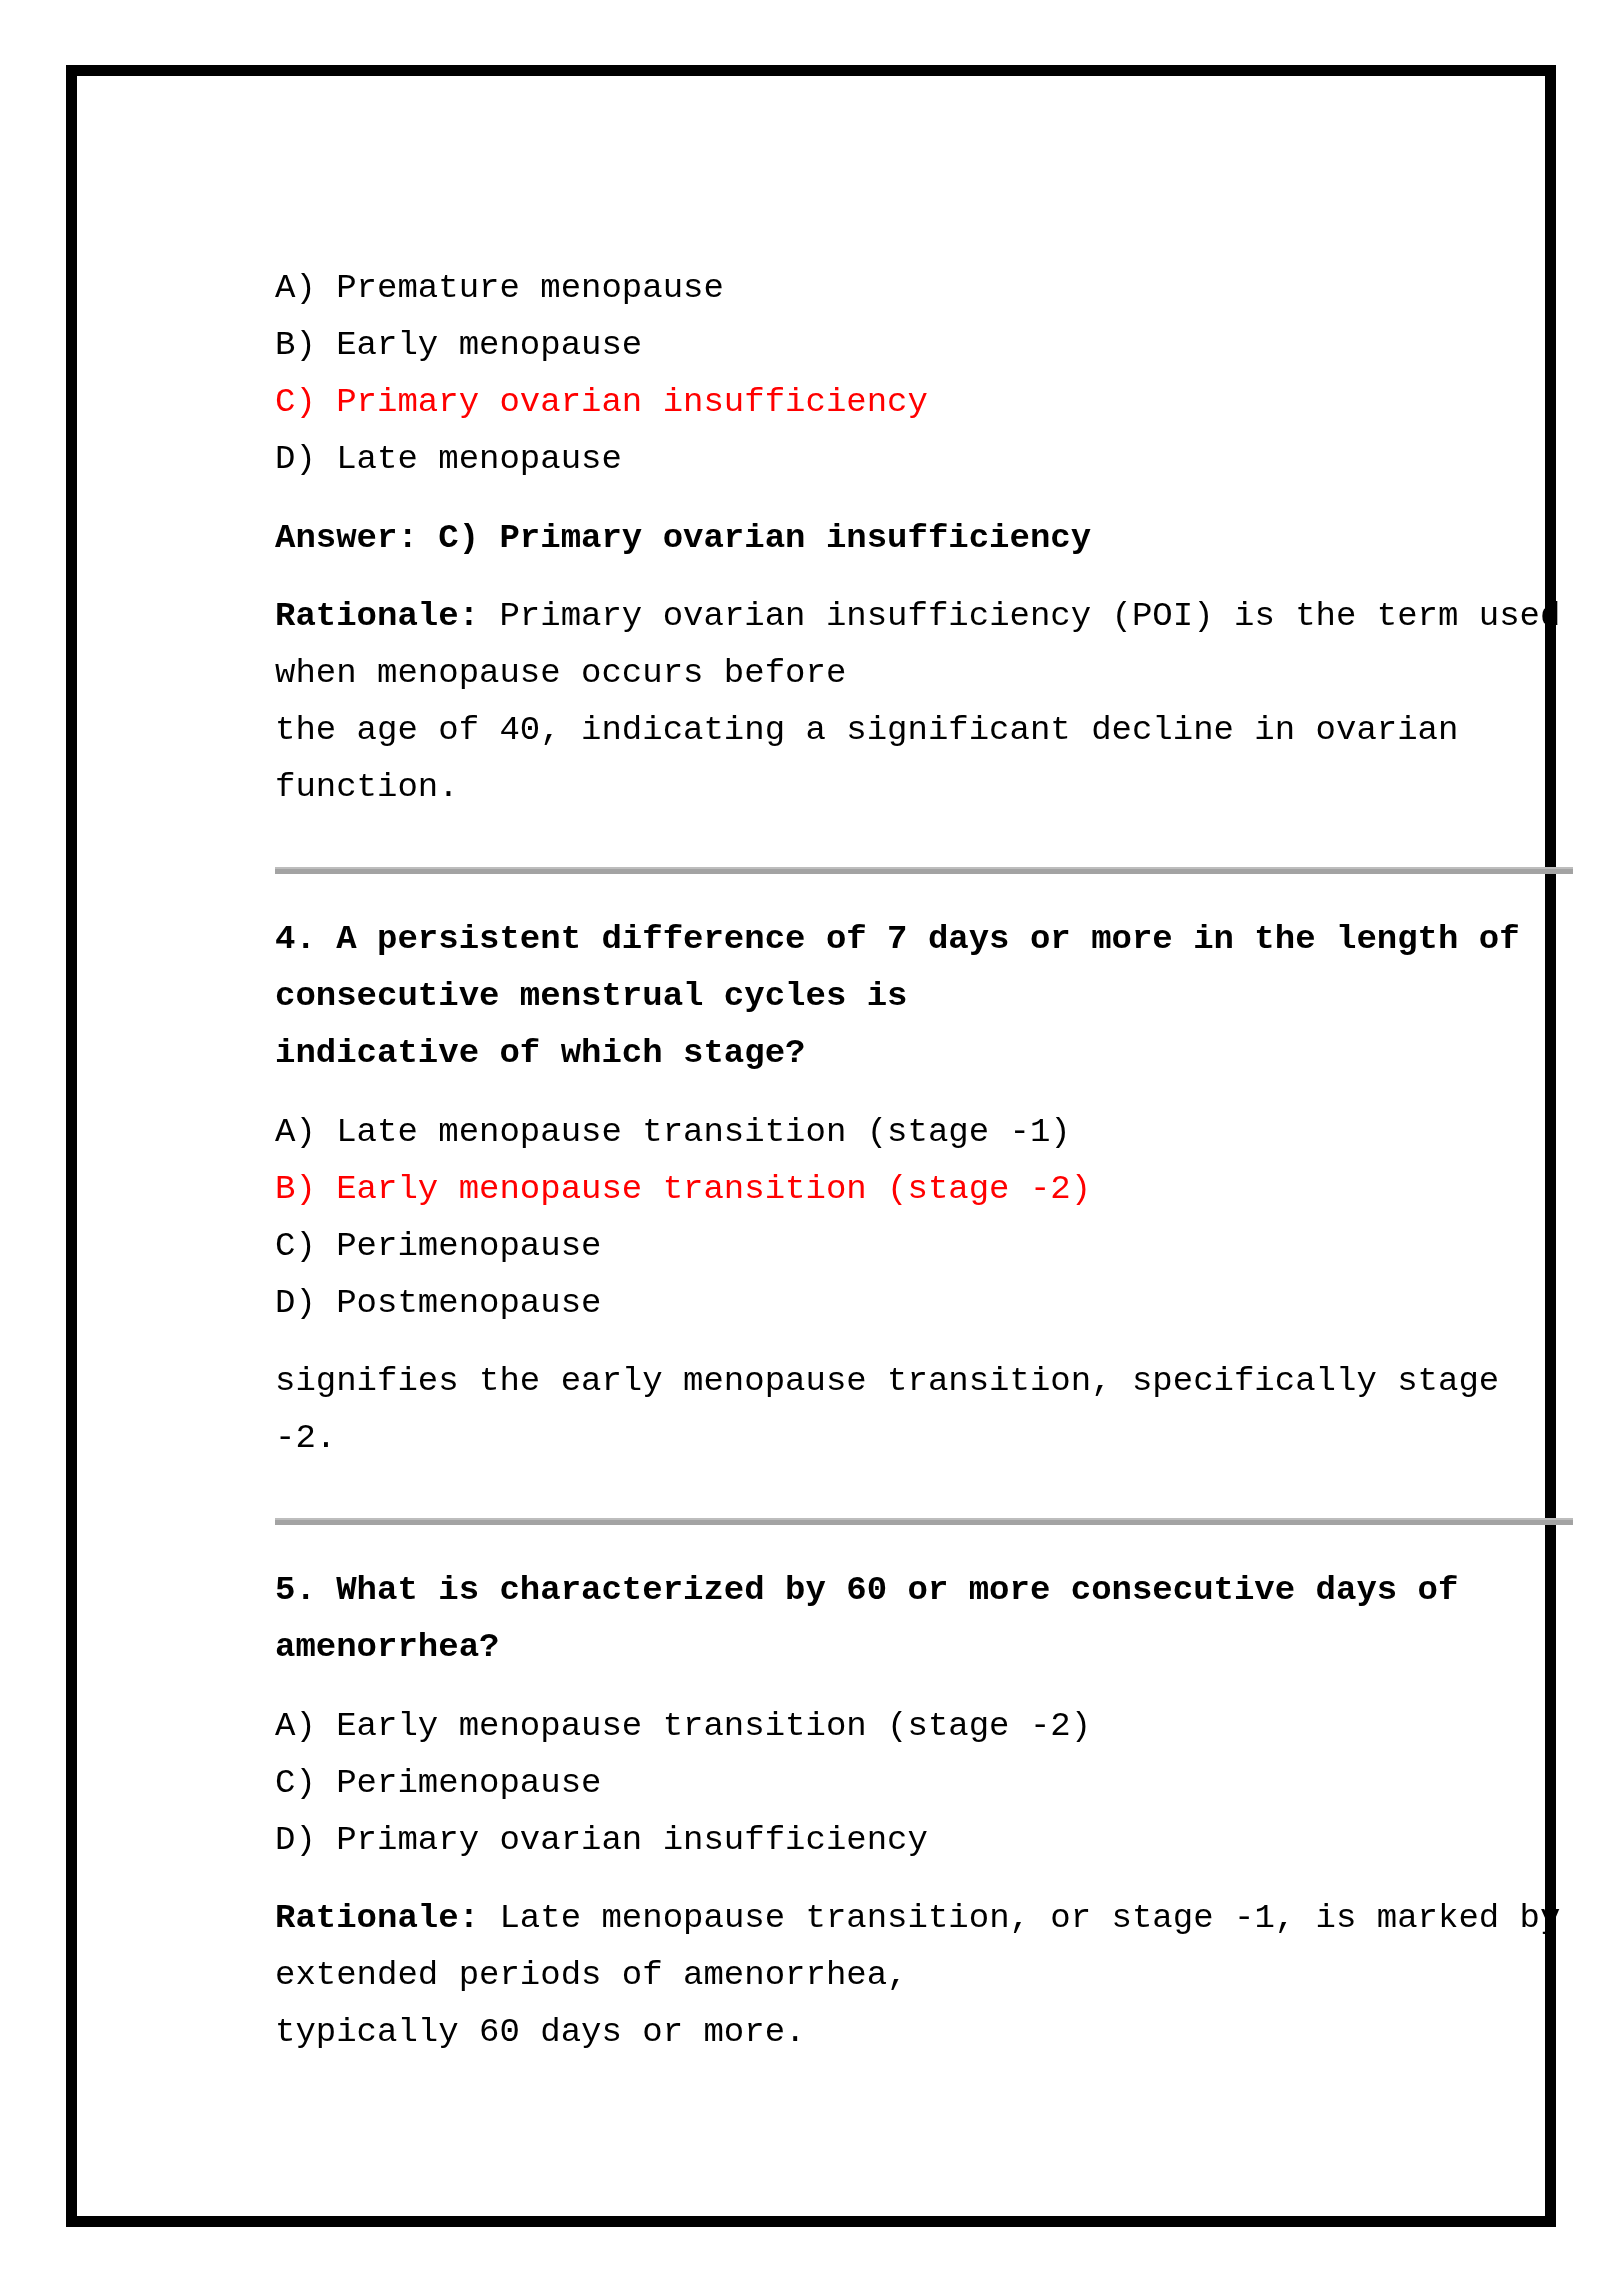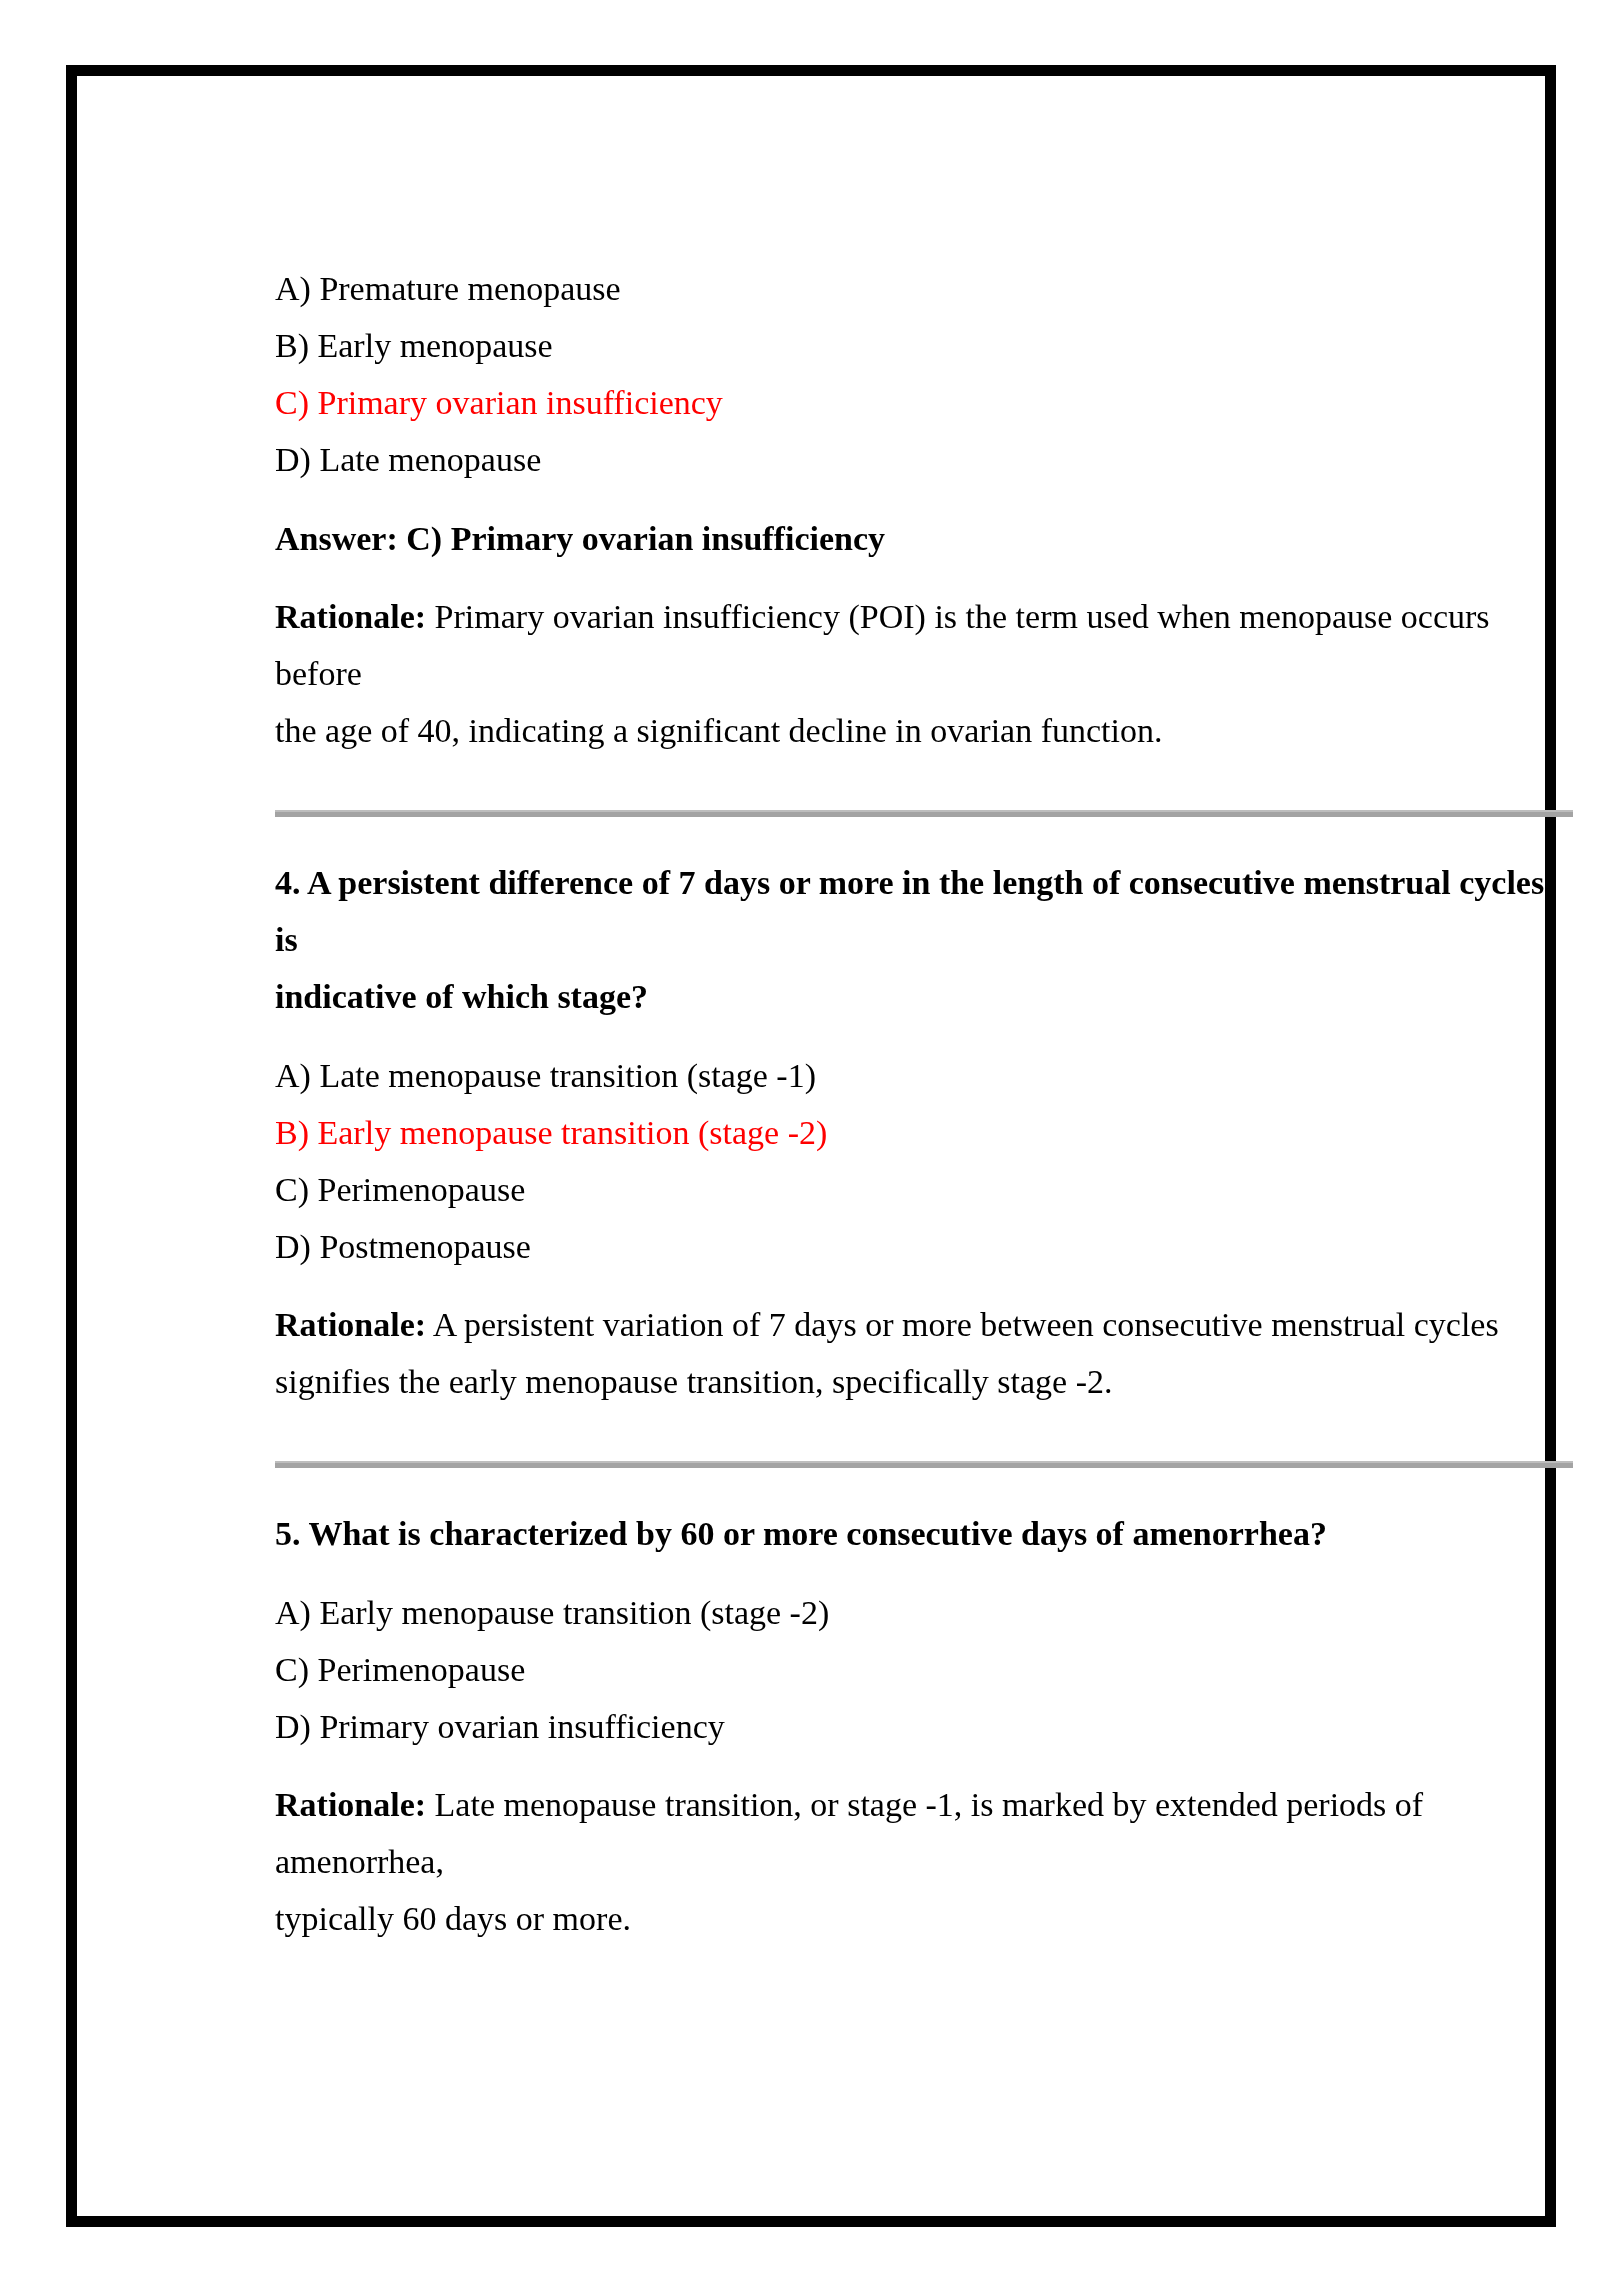--- a/index.html
+++ b/index.html
@@ -5,21 +5,21 @@
   html, body {
     margin: 0;
     padding: 0;
     background: #ffffff;
   }
   .page {
     position: relative;
     width: 1621px;
     height: 2293px;
     background: #ffffff;
-    font-family: Liberation Serif, serif;
+    font-family: Liberation Mono, monospace;
     color: #000000;
     overflow: hidden;
   }
   .frame {
     position: absolute;
     left: 66px;
     top: 65px;
     width: 1490px;
     height: 2162px;
     box-sizing: border-box;
@@ -95,21 +95,20 @@
           <div>4. A persistent difference of 7 days or more in the length of consecutive menstrual cycles is</div>
           <div>indicative of which stage?</div>
         </div>
         <div class="options">
           <div class="opt">A) Late menopause transition (stage -1)</div>
           <div class="opt highlight">B) Early menopause transition (stage -2)</div>
           <div class="opt">C) Perimenopause</div>
           <div class="opt">D) Postmenopause</div>
         </div>
         <div class="rationale">
-          <div><span class="lbl">Rationale:</span> <span>A persistent variation of 7 days or more between consecutive menstrual cycles</span></div>
           <div>signifies the early menopause transition, specifically stage -2.</div>
         </div>
       </section>
 
       <div class="divider"></div>
 
       <section class="qblock">
         <div class="qtitle">
           <div>5. What is characterized by 60 or more consecutive days of amenorrhea?</div>
         </div>

